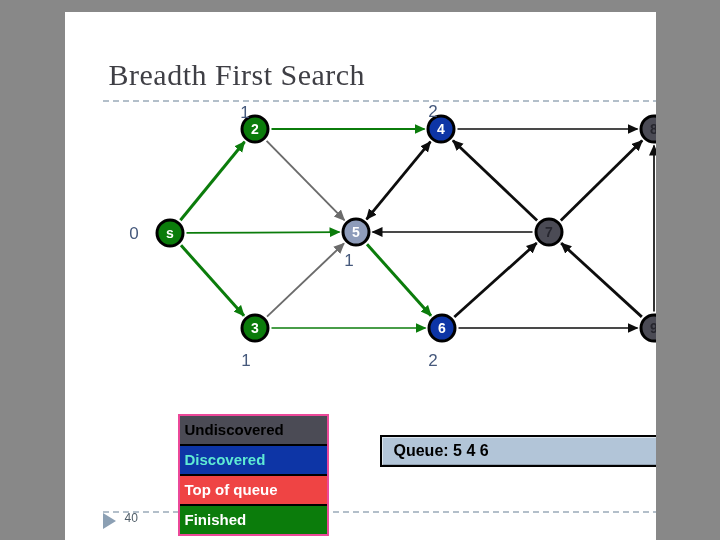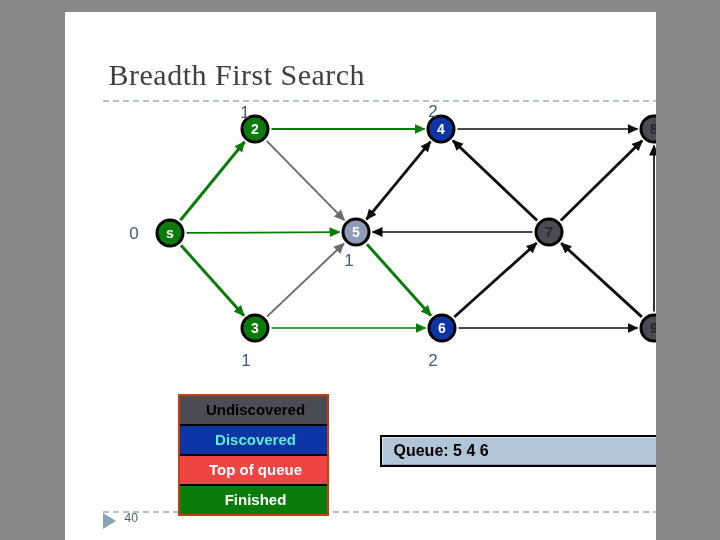--- a/index.html
+++ b/index.html
@@ -13,23 +13,22 @@
     letter-spacing:0.5px;white-space:nowrap;
   }
   .dashline{
     position:absolute;left:38px;width:646px;height:0;
     border-top:2px dashed #b3bfca;
   }
   #dash-top{top:88px;}
   #dash-bottom{top:499px;}
   #graph-svg{position:absolute;left:0;top:0;}
   .legend{
-    position:absolute;left:113px;top:382px;width:147px;
-    border:2px solid #c2410c;
-    text-align:center;
+    position:absolute;left:113px;top:402px;width:147px;
+    border:2px solid #ec4899;
   }
   .legend-row{
     height:28px;line-height:28px;padding-left:5px;
     font-size:15px;font-weight:bold;border-bottom:2px solid #000;
     white-space:nowrap;overflow:hidden;
   }
   .legend-row:last-child{border-bottom:none;}
   .queue-box{
     position:absolute;left:315px;top:423px;width:328px;height:28px;
     background:#b2c5d8;border:2px solid #000;

